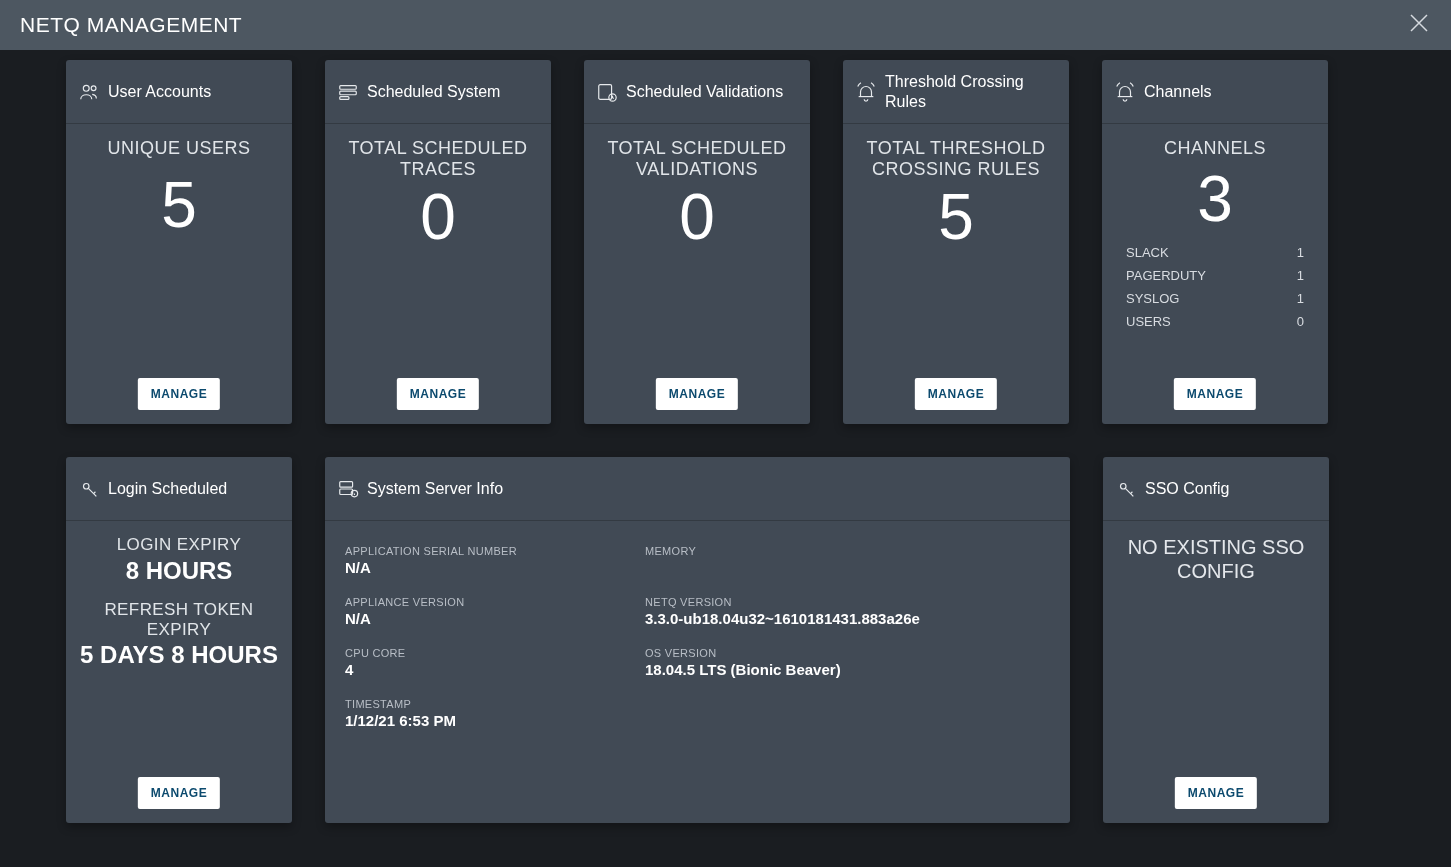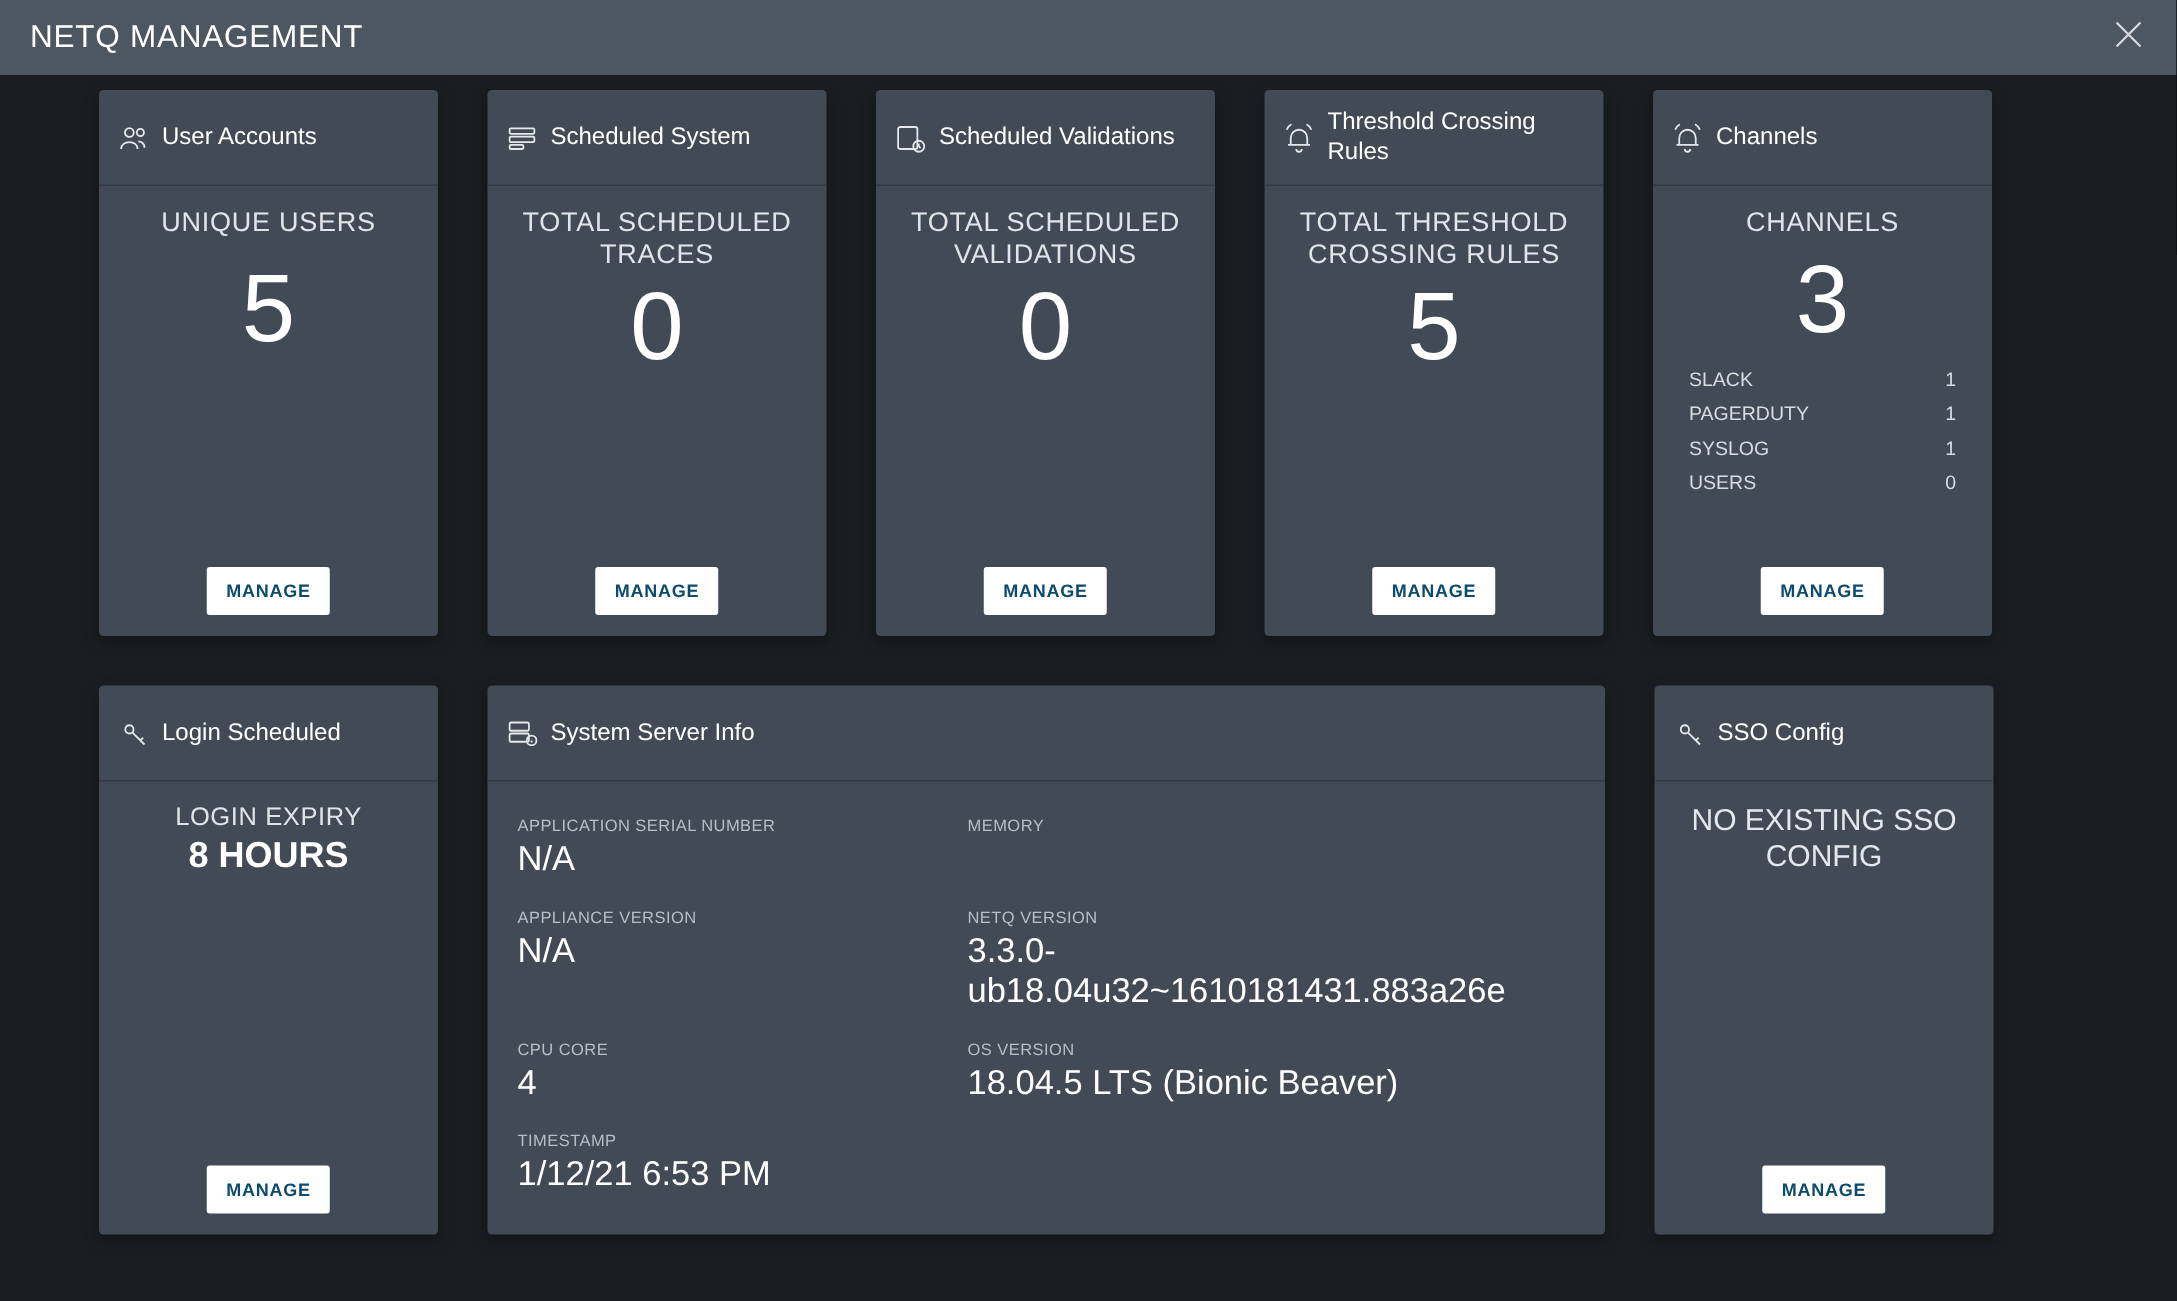--- a/index.html
+++ b/index.html
@@ -162,24 +162,24 @@
     column-gap: 10px;
     text-align: left;
     color: #e6e9ec;
   }
   .info-item .k {
     font-size: 11px;
     letter-spacing: 0.3px;
     color: #b8bec6;
   }
   .info-item .v {
-    font-size: 23px;
+    font-size: 15px;
     color: #fff;
     margin-top: 2px;
-    font-weight: 400;
+    font-weight: 700;
   }
   .sso-msg {
     font-size: 20px;
     font-weight: 300;
     color: #e4e7eb;
     line-height: 1.2;
     padding: 0 4px;
   }
 </style>
 </head>
@@ -327,20 +327,24 @@
                 <path d="M17 17 l2 -2"></path>
               </svg>
           </span>
           <div class="card-title">Login Scheduled</div>
         </div>
         <div class="card-body login-body">
           <div class="group">
             <div class="lab">LOGIN EXPIRY</div>
             <div class="val">8 HOURS</div>
           </div>
+          <div class="group">
+            <div class="lab">REFRESH TOKEN EXPIRY</div>
+            <div class="val">5 DAYS 8 HOURS</div>
+          </div>
           <button class="manage-btn tall-offset">MANAGE</button>
         </div>
       </div>
 
       <div class="card wide-card">
         <div class="card-head">
           <span class="icon">
             <svg viewBox="0 0 24 24">
                 <rect x="3" y="4" width="14" height="6" rx="1"></rect>
                 <rect x="3" y="12" width="14" height="6" rx="1"></rect>

